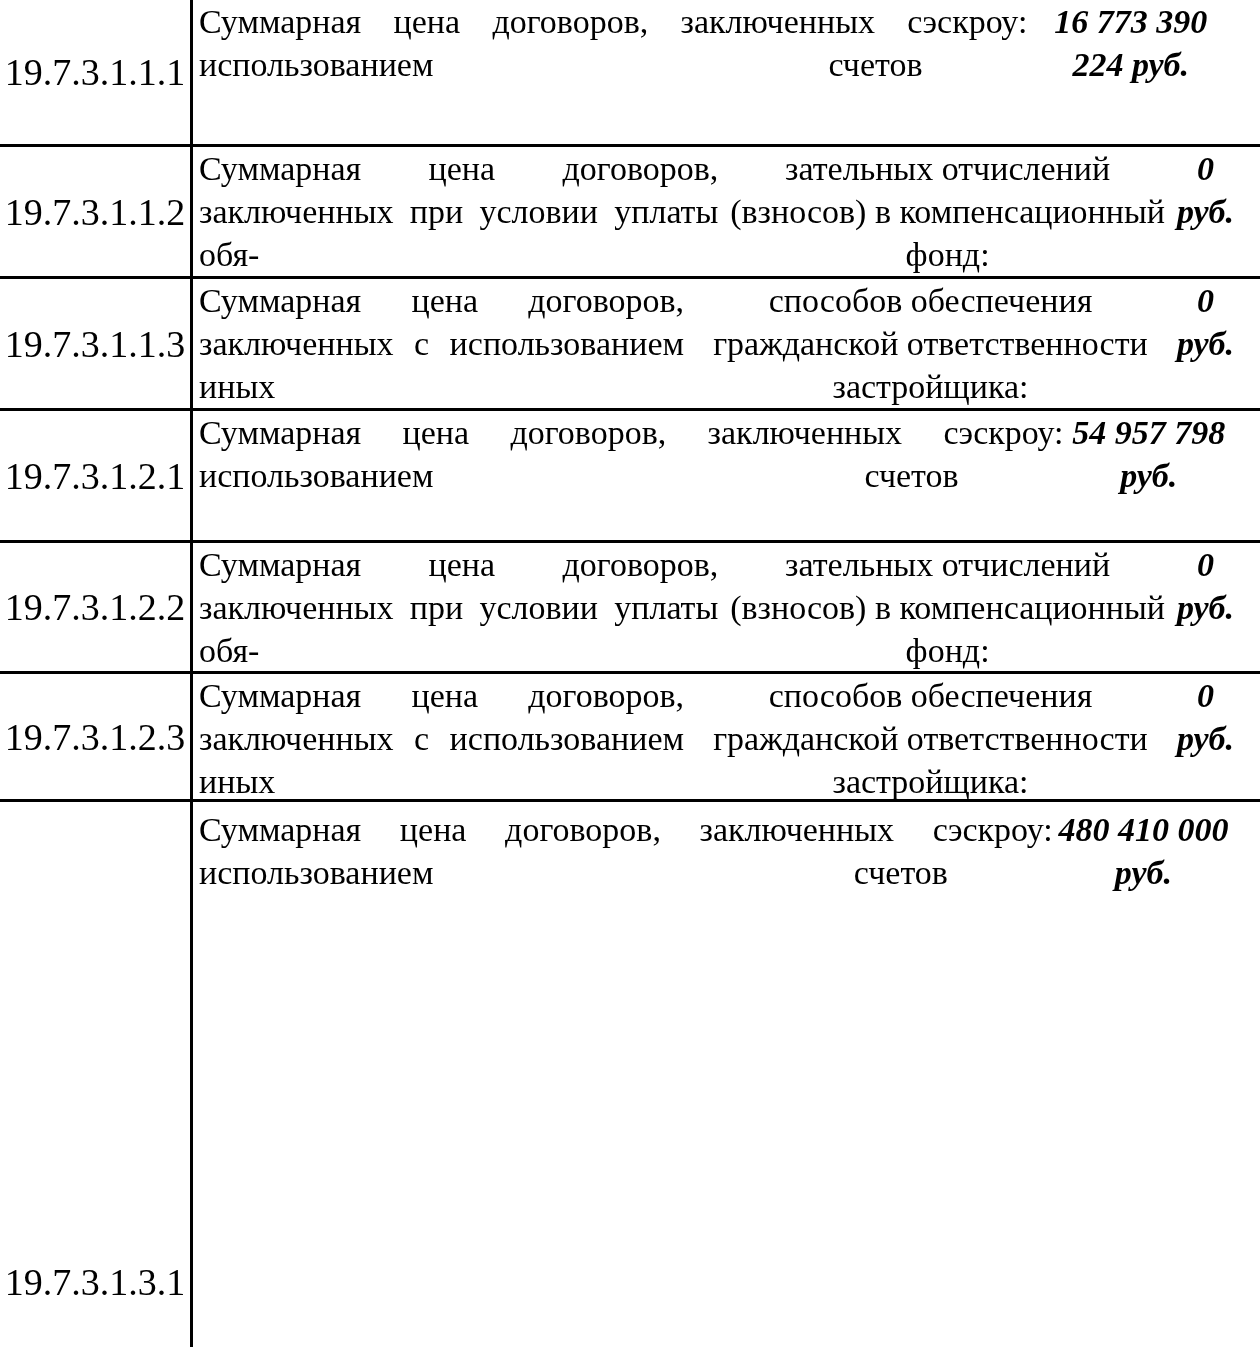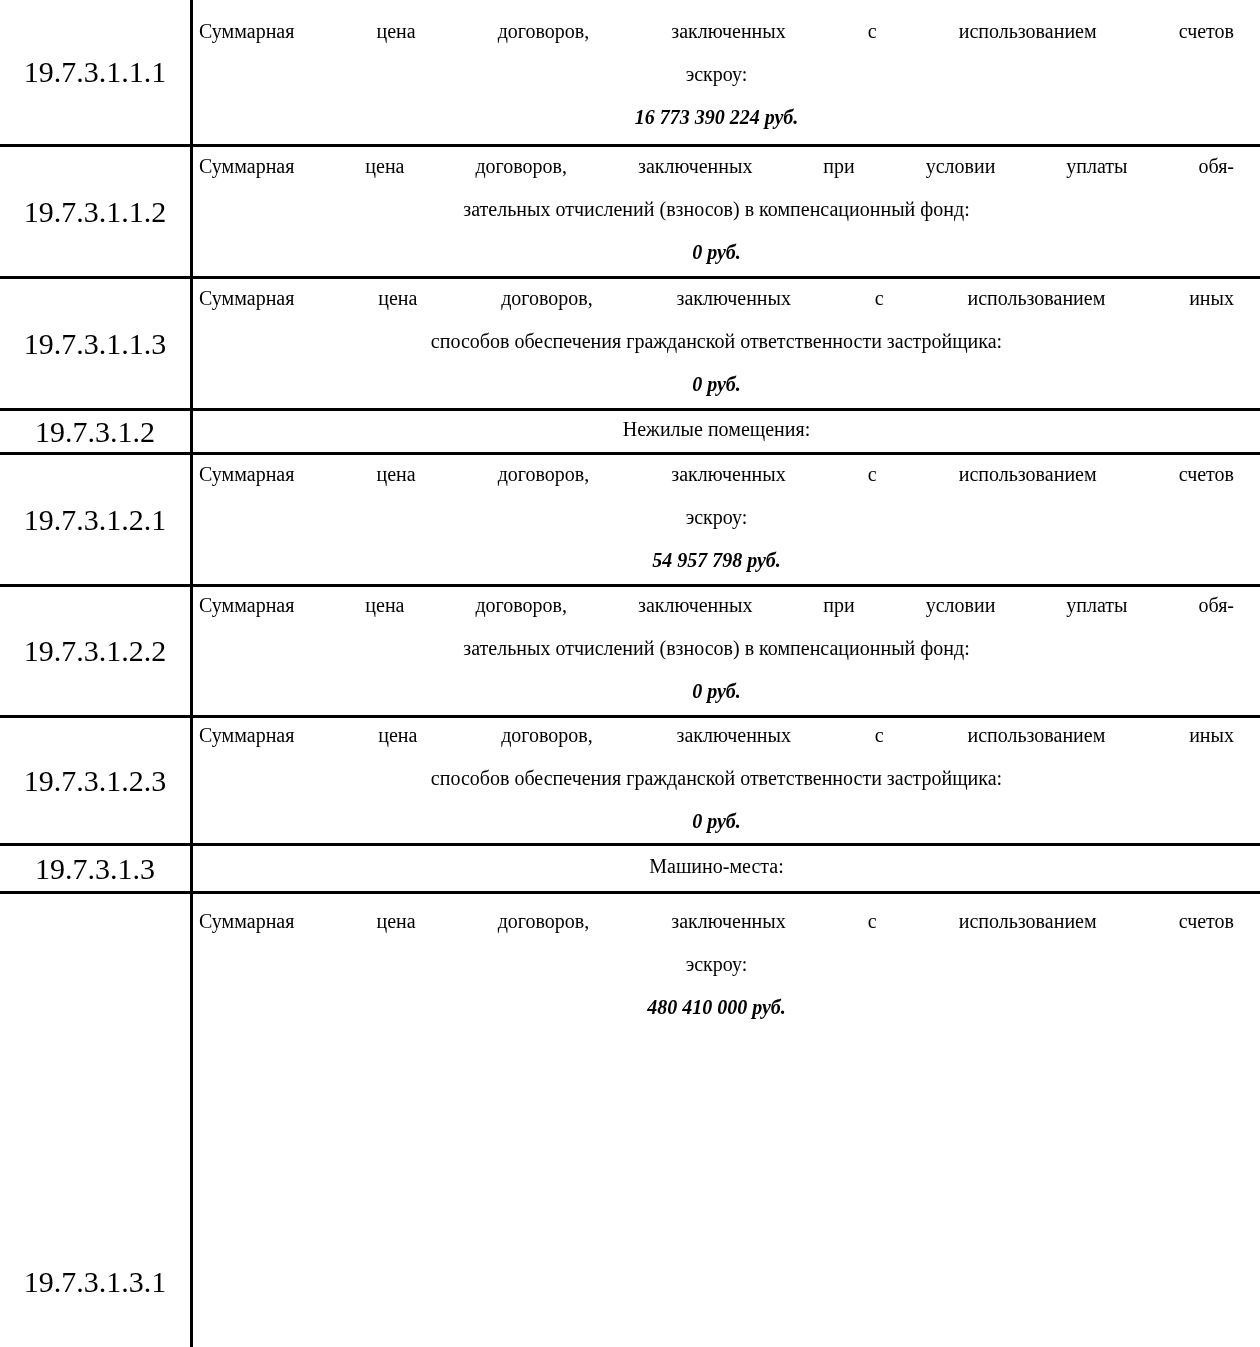--- a/index.html
+++ b/index.html
@@ -34,38 +34,38 @@
     flex:1 1 auto;
   }
   .cell{box-sizing:border-box;}
   .cell.num{
     width:193px;
     min-width:193px;
     border-right:3px solid var(--border);
     display:flex;
     align-items:center;
     justify-content:center;
-    font-size:30px;
+    font-size:38px;
     line-height:36px;
     white-space:nowrap;
   }
   .row.open-bottom .cell.num{
     align-items:flex-end;
   }
   .row.open-bottom .numwrap{
     height:131px;
     display:flex;
     align-items:center;
   }
   .cell.desc{
     flex:1 1 auto;
     padding:0 26px 5px 6px;
-    font-size:20px;
+    font-size:34px;
     display:flex;
-    flex-direction:column;
+    flex-direction:row;
     justify-content:center;
   }
   .row.first .cell.desc{
     justify-content:flex-end;
     padding-bottom:5px;
   }
   .row.open-bottom .cell.desc{
     justify-content:flex-start;
     padding-top:6px;
   }
@@ -110,28 +110,20 @@
       <div class="row" style="height: 132px;">
     <div class="cell num">
       <span class="numwrap">19.7.3.1.1.3</span>
     </div>
     <div class="cell desc">
           <div class="line fill">Суммарная цена договоров, заключенных с использованием иных</div>
           <div class="line">способов обеспечения гражданской ответственности застройщика:</div>
           <div class="line value">0 руб.</div>
         </div>
   </div>
-      <div class="row" style="height: 44px;">
-    <div class="cell num">
-      <span class="numwrap">19.7.3.1.2</span>
-    </div>
-    <div class="cell desc">
-          <div class="line">Нежилые помещения:</div>
-        </div>
-  </div>
       <div class="row" style="height: 132px;">
     <div class="cell num">
       <span class="numwrap">19.7.3.1.2.1</span>
     </div>
     <div class="cell desc">
           <div class="line fill">Суммарная цена договоров, заключенных с использованием счетов</div>
           <div class="line">эскроу:</div>
           <div class="line value">54 957 798 руб.</div>
         </div>
   </div>
@@ -148,28 +140,20 @@
       <div class="row" style="height: 128px;">
     <div class="cell num">
       <span class="numwrap">19.7.3.1.2.3</span>
     </div>
     <div class="cell desc">
           <div class="line fill">Суммарная цена договоров, заключенных с использованием иных</div>
           <div class="line">способов обеспечения гражданской ответственности застройщика:</div>
           <div class="line value">0 руб.</div>
         </div>
   </div>
-      <div class="row" style="height: 48px;">
-    <div class="cell num">
-      <span class="numwrap">19.7.3.1.3</span>
-    </div>
-    <div class="cell desc">
-          <div class="line">Машино-места:</div>
-        </div>
-  </div>
       <div class="row open-bottom">
     <div class="cell num">
       <span class="numwrap">19.7.3.1.3.1</span>
     </div>
     <div class="cell desc">
           <div class="line fill">Суммарная цена договоров, заключенных с использованием счетов</div>
           <div class="line">эскроу:</div>
           <div class="line value">480 410 000 руб.</div>
         </div>
   </div>

